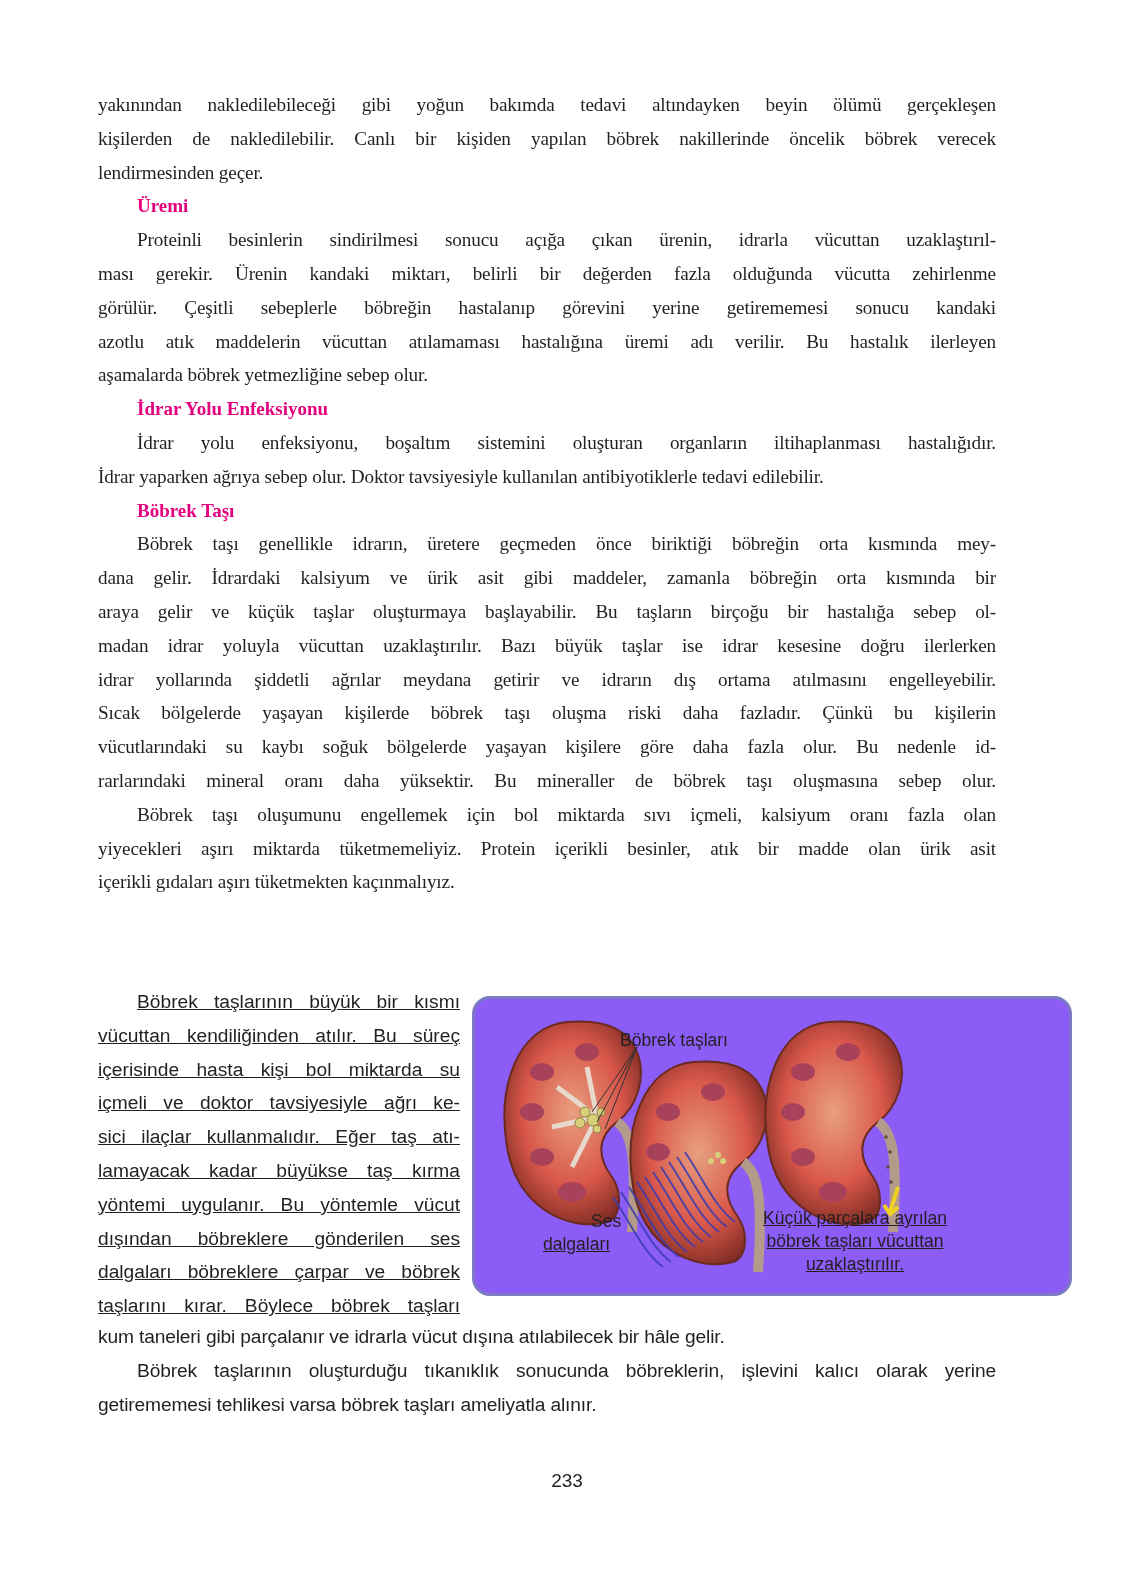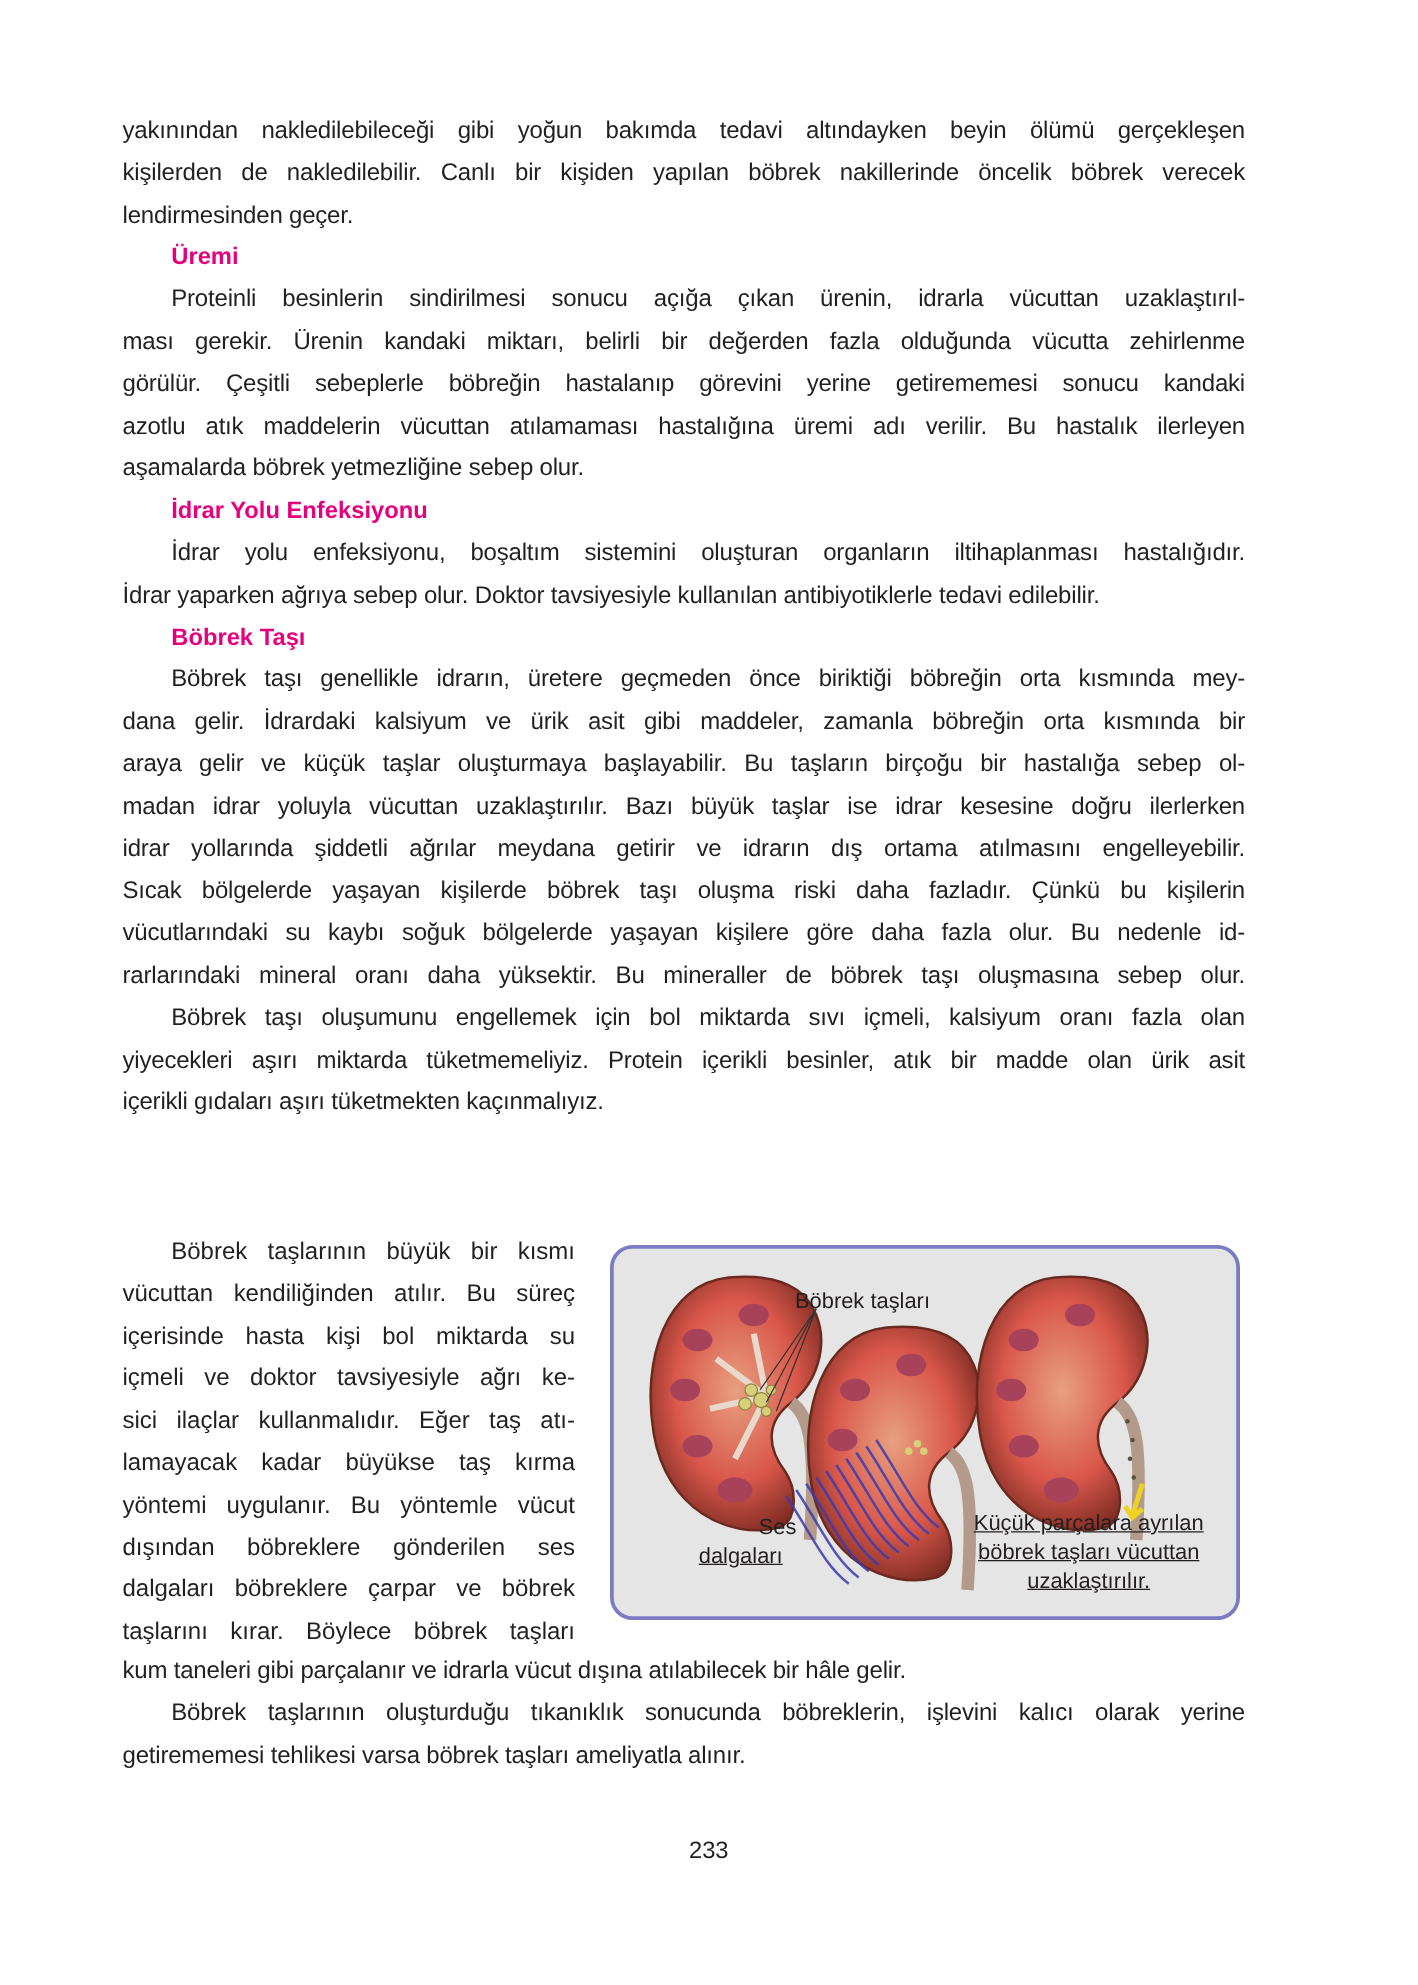--- a/index.html
+++ b/index.html
@@ -1,26 +1,26 @@
 <!DOCTYPE html>
 <html><head>
 <meta charset="utf-8">
 <style>
   html, body { margin: 0; padding: 0; background: #ffffff; }
   body { width: 1134px; height: 1588px; position: relative; overflow: hidden;
          font-family: "Liberation Sans", sans-serif; color: #231f20; }
-  .page { position: absolute; left: 98px; top: 88px; width: 898px; }
+  .page { position: absolute; left: 98px; top: 88px; width: 898px; font-family: Liberation Serif, serif; }
   .line { font-size: 19.2px; line-height: 33.8px; height: 33.8px; white-space: nowrap;
           text-align: justify; text-align-last: justify; letter-spacing: -0.15px; }
   .line.last { text-align-last: left; }
   .indent { padding-left: 39px; }
   .heading { font-weight: bold; color: #e5007e; font-size: 19px; line-height: 33.8px; height: 33.8px; padding-left: 39px; }
-  .figure-wrap { position: absolute; left: 488px; top: 996px; width: 504px; height: 300px;
-                 border: 3.5px solid #7b7bc4; border-radius: 18px; background: #e5e5e5; box-sizing: border-box; }
-  .narrow { position: absolute; left: 98px; top: 985px; width: 362px; }
+  .figure-wrap { position: absolute; left: 472px; top: 996px; width: 600px; height: 300px;
+                 border: 3.5px solid #7b7bc4; border-radius: 18px; background: #8b5cf6; box-sizing: border-box; }
+  .narrow { position: absolute; left: 98px; top: 985px; width: 362px; text-decoration: underline; }
   .narrow .line { letter-spacing: 0; }
   .after { position: absolute; left: 98px; top: 1320px; width: 898px; }
   .page-number { position: absolute; left: 0; width: 1134px; top: 1470px; text-align: center;
                  font-weight: normal; font-size: 19px; }
   .fig-label { position: absolute; font-size: 17.5px; color: #231f20; line-height: 23px; }
   svg { position: absolute; left: 0; top: 0; }
 </style>
 </head>
 <body>
 

